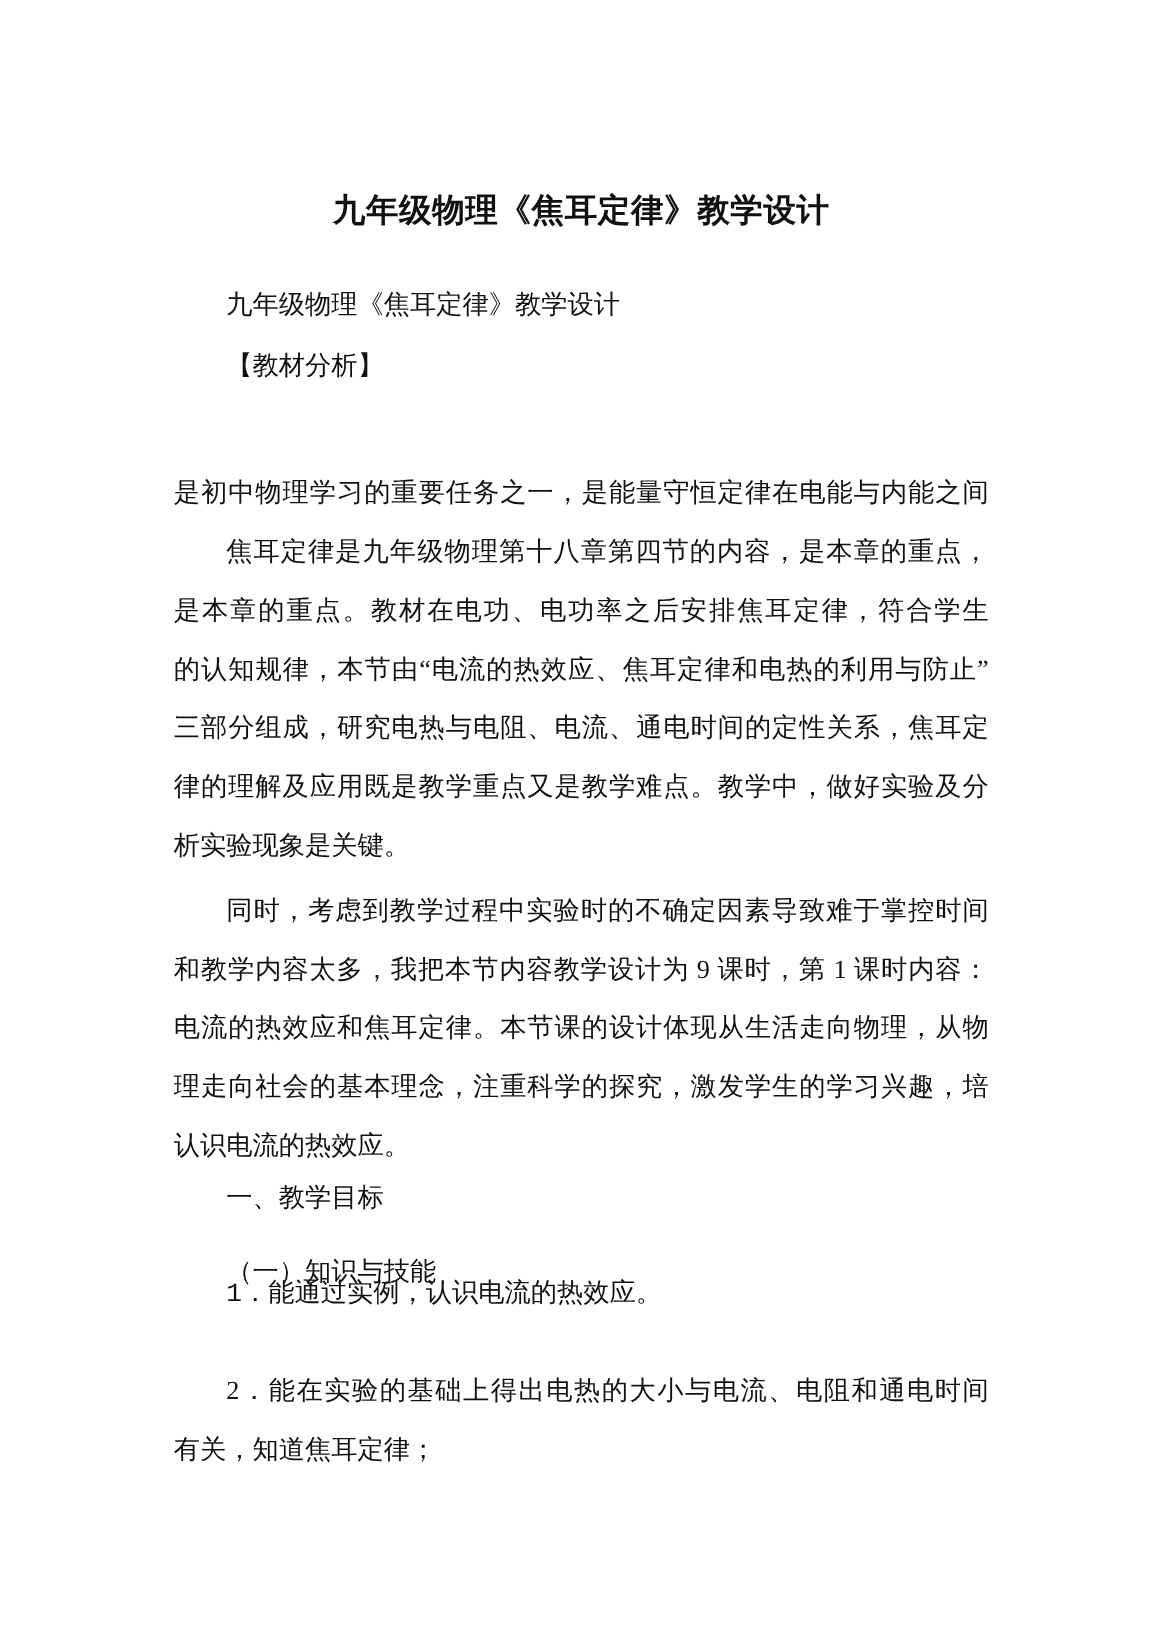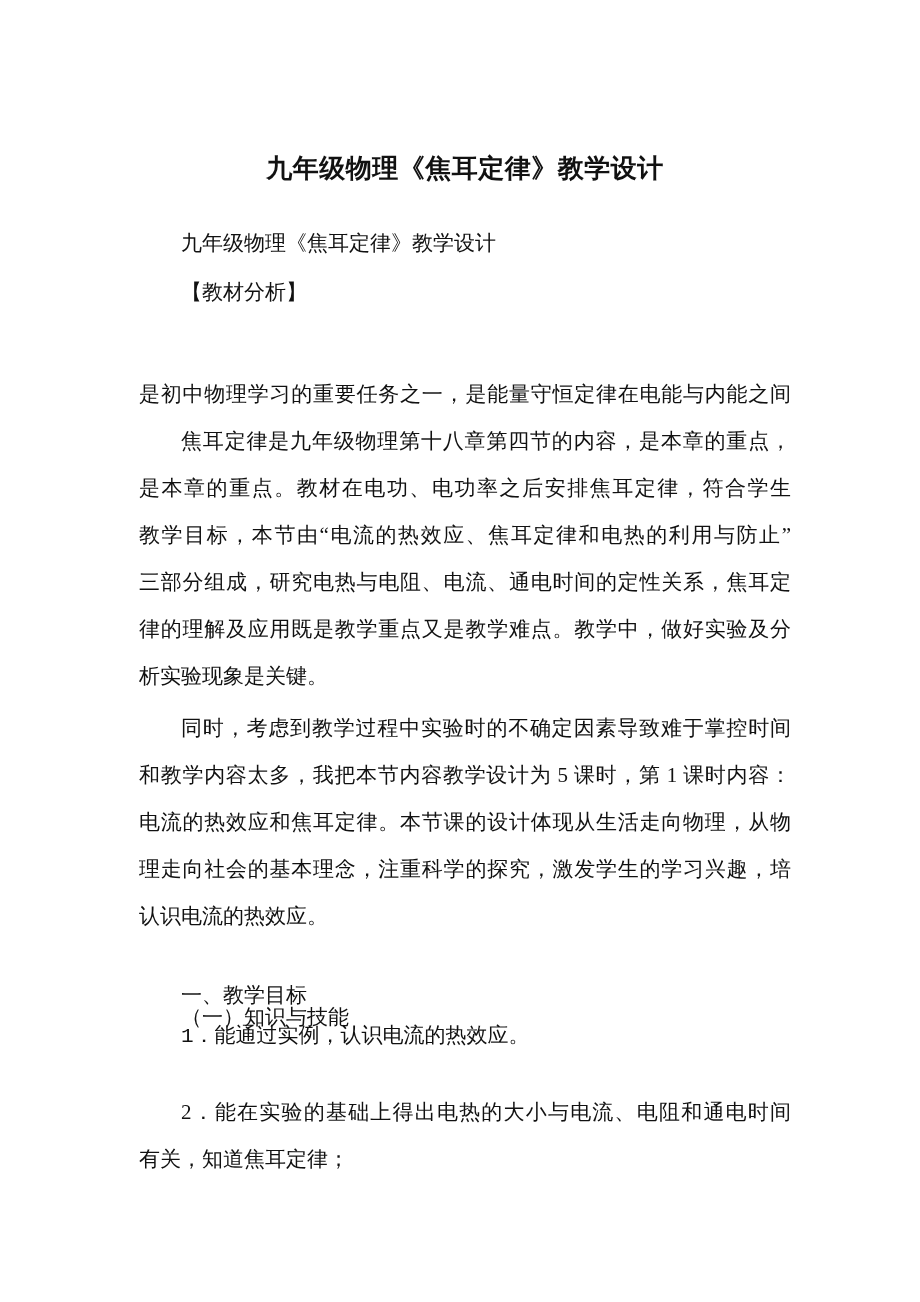--- a/index.html
+++ b/index.html
@@ -44,49 +44,49 @@
     text-align: justify;
     text-align-last: justify;
   }
   .indent {
     text-indent: 42px;
   }
   .subtitle    { top: 220px; }
   .sectlabel   { top: 269px; }
   .para1       { top: 371px; }
   .para2       { top: 705px; }
-  .heading-obj { top: 972px; }
+  .heading-obj { top: 937px; font-family: Liberation Mono, monospace; }
   .heading-kn  { top: 994px; }
   .item1       { top: 1013px; font-family: Liberation Mono, monospace; }
   .item2       { top: 1089px; }
 </style>
 </head>
 <body>
 
 <div class="page">
 
   <div class="abs doc-title">九年级物理《焦耳定律》教学设计</div>
 
   <div class="abs subtitle line indent">九年级物理《焦耳定律》教学设计</div>
 
   <div class="abs sectlabel line indent">【教材分析】</div>
 
   <div class="abs para1">
     <div class="line j">是初中物理学习的重要任务之一，是能量守恒定律在电能与内能之间</div>
     <div class="line indent j">焦耳定律是九年级物理第十八章第四节的内容，是本章的重点，</div>
     <div class="line j">是本章的重点。教材在电功、电功率之后安排焦耳定律，符合学生</div>
-    <div class="line j">教学目标，本节由“电流的热效应、焦耳定律和电热的利用与防止”</div>
+    <div class="line j">的认知规律，本节由“电流的热效应、焦耳定律和电热的利用与防止”</div>
     <div class="line j">三部分组成，研究电热与电阻、电流、通电时间的定性关系，焦耳定</div>
     <div class="line j">律的理解及应用既是教学重点又是教学难点。教学中，做好实验及分</div>
     <div class="line">析实验现象是关键。</div>
   </div>
 
   <div class="abs para2">
     <div class="line indent j">同时，考虑到教学过程中实验时的不确定因素导致难于掌控时间</div>
-    <div class="line j">和教学内容太多，我把本节内容教学设计为 5 课时，第 1 课时内容：</div>
+    <div class="line j">和教学内容太多，我把本节内容教学设计为 9 课时，第 1 课时内容：</div>
     <div class="line j">电流的热效应和焦耳定律。本节课的设计体现从生活走向物理，从物</div>
     <div class="line j">理走向社会的基本理念，注重科学的探究，激发学生的学习兴趣，培</div>
     <div class="line">认识电流的热效应。</div>
   </div>
 
   <div class="abs heading-obj line indent">一、教学目标</div>
 
   <div class="abs heading-kn line indent">（一）知识与技能</div>
 
   <div class="abs item1">

